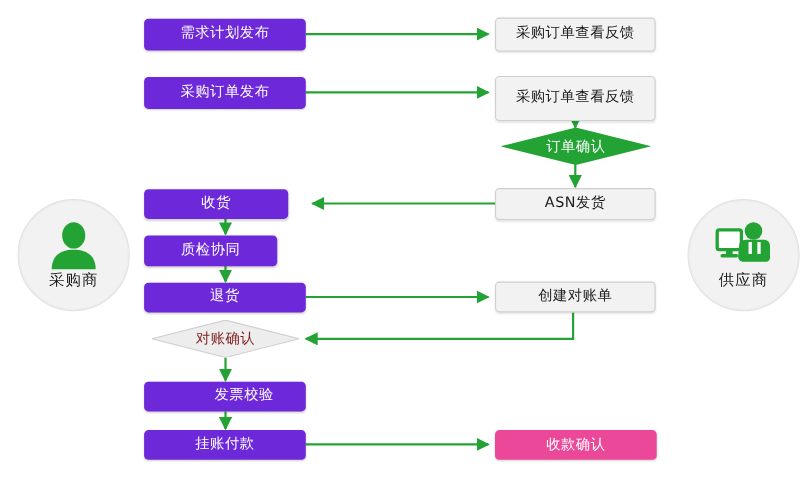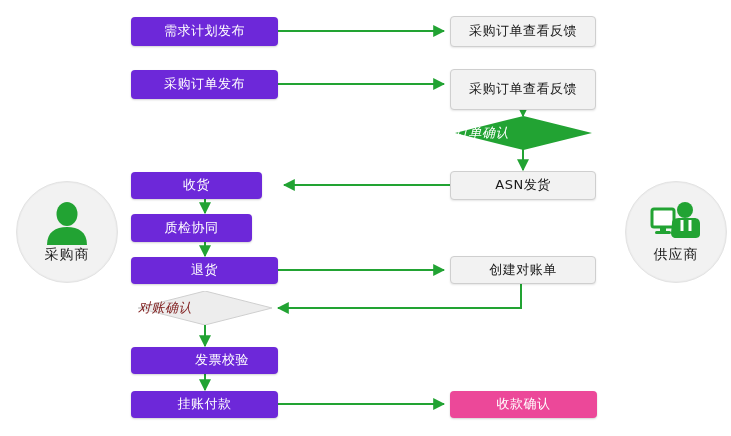--- a/index.html
+++ b/index.html
@@ -58,21 +58,21 @@
     color: #ffffff;
     border-radius: 4px;
     box-shadow: 0 1px 2px rgba(0,0,0,0.18);
     font-family: Liberation Serif, serif;
   }
   
   .diamond {
     position: absolute;
     display: flex;
     align-items: center;
-    font-style: italic;
+    justify-content: center;
   }
   .diamond .diamond-shape {
     position: absolute;
     left: 0;
     top: 0;
     width: 100%;
     height: 100%;
   }
   .diamond .diamond-label {
     position: relative;

